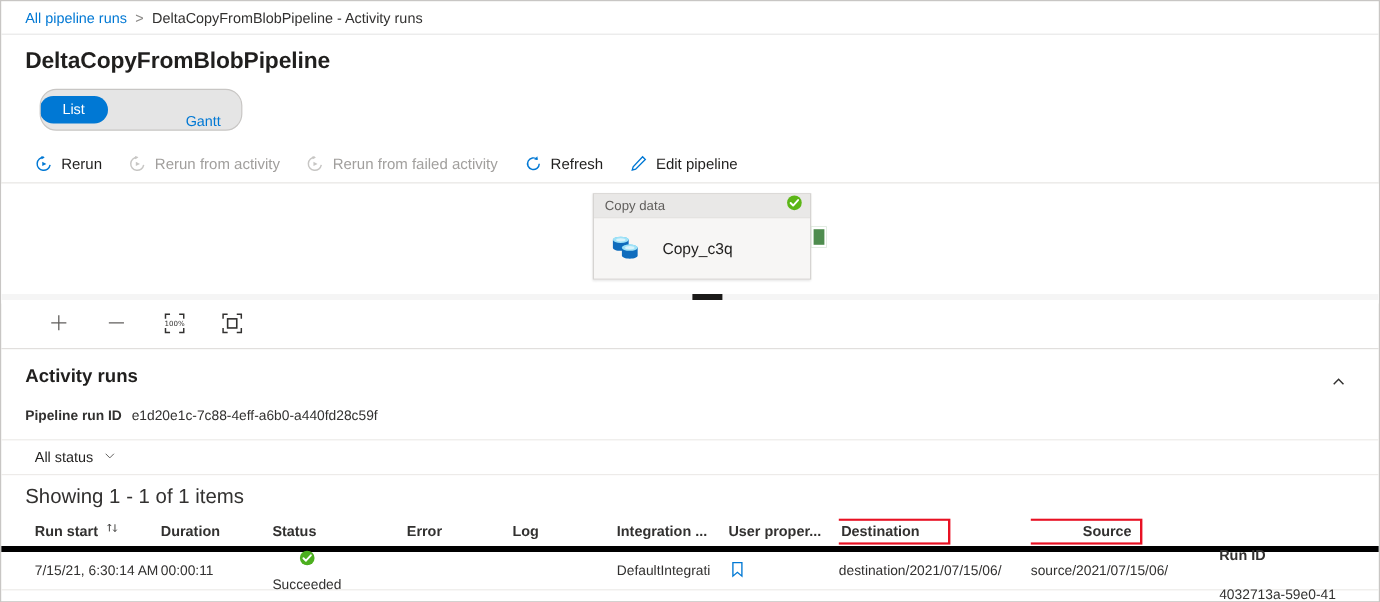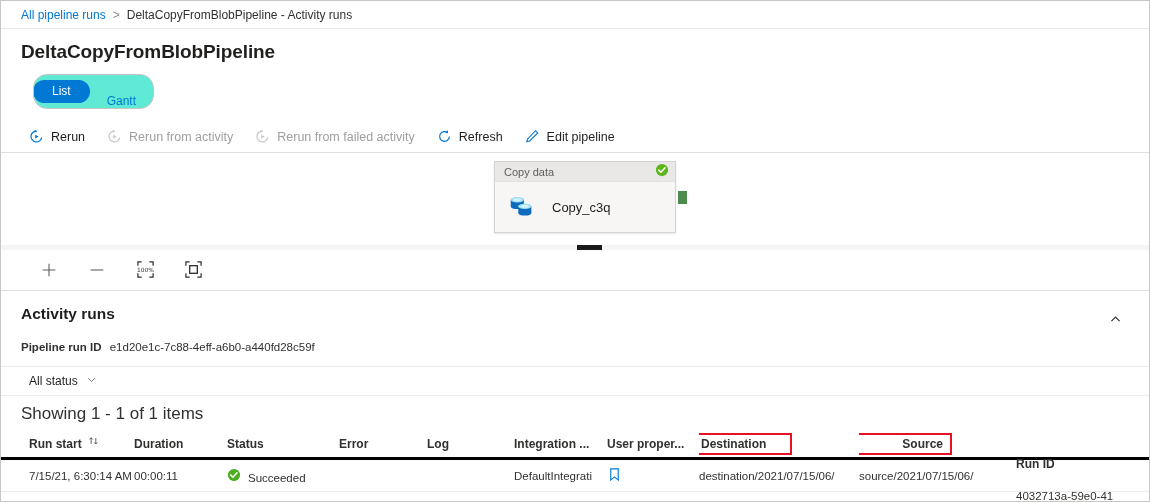--- a/index.html
+++ b/index.html
@@ -56,23 +56,24 @@
   
   .pivot-wrap {
     padding: 11px 0 0 32px;
   }
   .pivot {
     display: inline-flex;
     align-items: center;
     border: 1px solid #c8c6c4;
     border-radius: 14px;
     height: 35px;
-    background: #5eead4;
+    background: #e5e5e5;
     overflow: hidden;
     box-sizing: border-box;
+    gap: 48px;
   }
   .pivot-item {
     font-size: 12px;
     height: 23px;
     line-height: 23px;
     padding: 10px 17px;
     color: #0078d4;
     cursor: pointer;
     box-sizing: border-box;
   }
@@ -261,21 +262,21 @@
     width: 100%;
   }
   .trow {
     display: flex;
     align-items: center;
     height: 30px;
     padding-left: 28px;
     box-sizing: border-box;
   }
   .theadrow {
-    border-bottom: 3px solid #000000;
+    border-bottom: 5px solid #000000;
     height: 30px;
   }
   .tdatarow {
     border-bottom: 1px solid #edebe9;
     height: 32px;
   }
   .th {
     font-size: 12px;
     font-weight: bold;
     color: #323130;
@@ -308,22 +309,23 @@
 
   .th-boxed {
     border: 2px solid #e81123;
     padding: 2px 7px;
     margin-left: -7px;
     width: 82px;
     box-sizing: content-box;
   }
   .status-cell {
     display: flex;
-    align-items: flex-end;
+    align-items: center;
     gap: 7px;
+    flex-direction: column;
   }
   .sort-ico { color: #323130; }
 </style>
 </head>
 <body>
 
 <div id="app">
 
   <div class="breadcrumb">
     <span class="bc-link">All pipeline runs</span>

